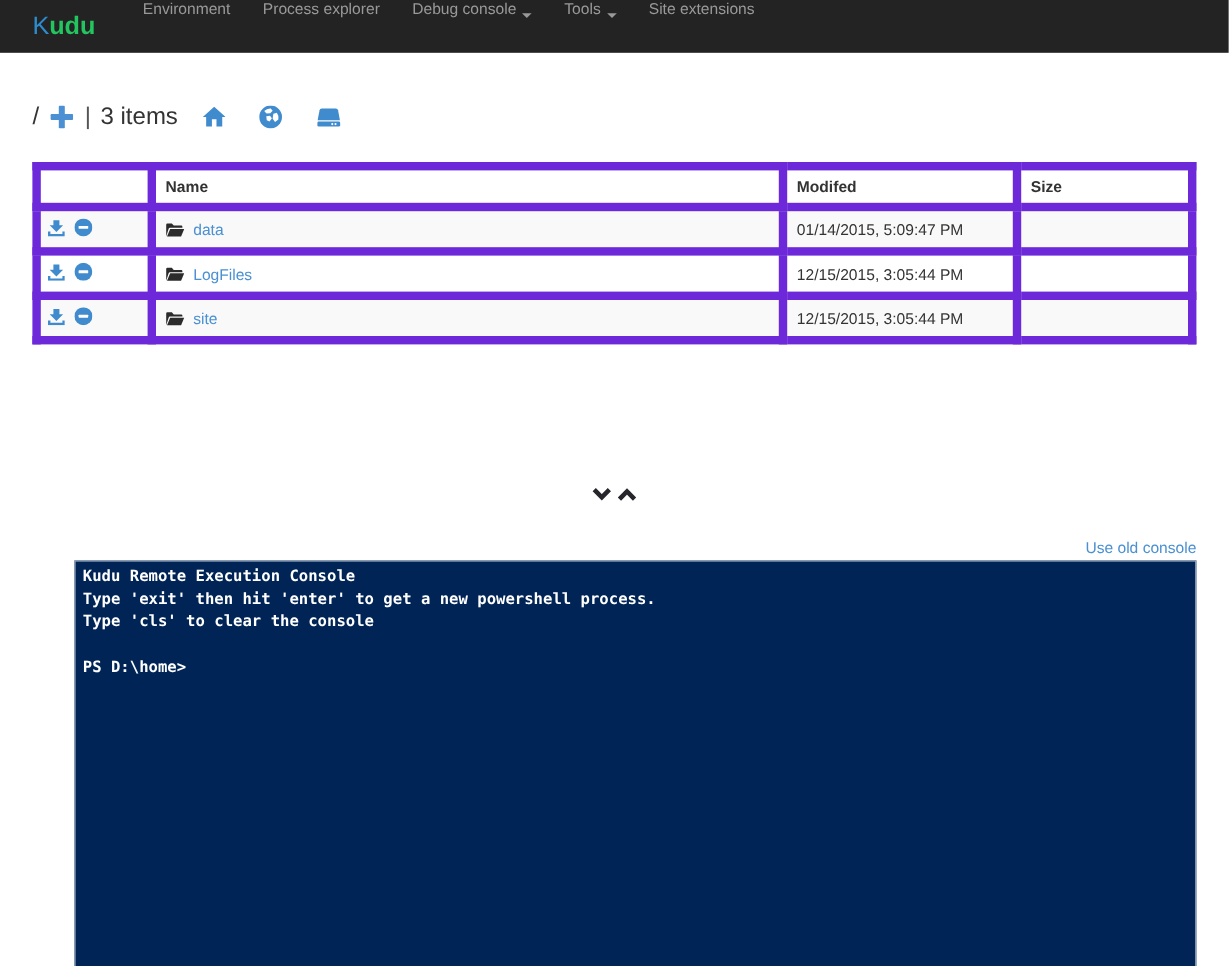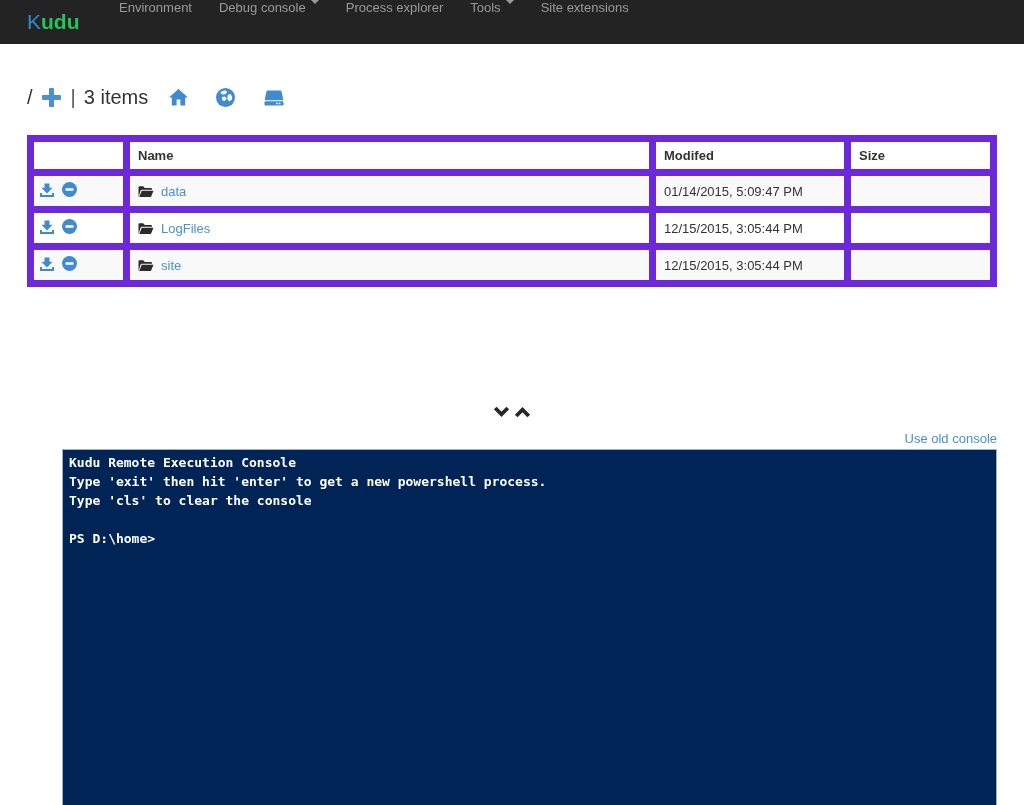--- a/index.html
+++ b/index.html
@@ -23,21 +23,21 @@
     display:flex; align-items:center;
     font-size: 21px;
     margin-right: 26px;
     text-decoration: none;
     cursor: pointer;
   }
   .brand-k { color:#2d8ccd; }
   .brand-rest { color:#22c55e;font-weight:bold; }
   .nav-items { display:flex; list-style:none; }
   .nav-item {
-    display:flex; align-items:flex-start;
+    display:flex; align-items:flex-end;
     color:#999;
     font-size:13px;
     padding: 0 13.5px;
     cursor:pointer;
     text-decoration:none;
   }
   .caret {
     display:inline-block;
     width:0; height:0;
     border-left:4px solid transparent;
@@ -102,21 +102,21 @@
     justify-content:center;
     align-items:center;
     gap:4px;
     height:15px;
   }
   .chev-btn { cursor:pointer; background:none; border:none; display:inline-flex; }
 
   
   .old-console-row {
     text-align:right;
-    margin-top:12px;
+    margin-top:30px;
     margin-bottom:3px;
     font-size:13px;
     line-height:15px;
   }
   .old-console-row a { color:#4a90d2; text-decoration:none; cursor:pointer; }
 
   
   .console {
     height:362px;
     background:#012456;
@@ -141,27 +141,27 @@
       <span class="brand-rest">udu</span>
     </a>
   <ul class="nav-items">
     <li>
         <a class="nav-item">
           <span>Environment</span>
         </a>
       </li>
     <li>
         <a class="nav-item">
+          <span>Process explorer</span>
+        </a>
+      </li>
+    <li>
+        <a class="nav-item">
           <span>Debug console</span>
           <span class="caret"></span>
-        </a>
-      </li>
-    <li>
-        <a class="nav-item">
-          <span>Process explorer</span>
         </a>
       </li>
     <li>
         <a class="nav-item">
           <span>Tools</span>
           <span class="caret"></span>
         </a>
       </li>
     <li>
         <a class="nav-item">

